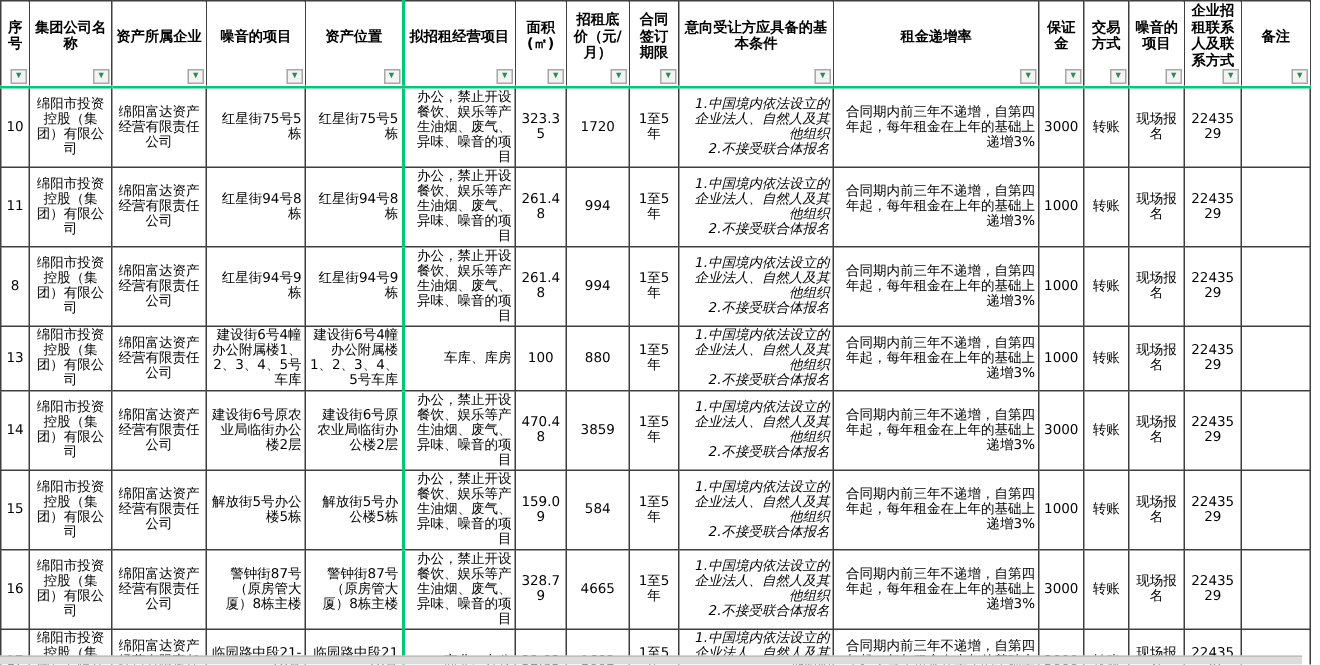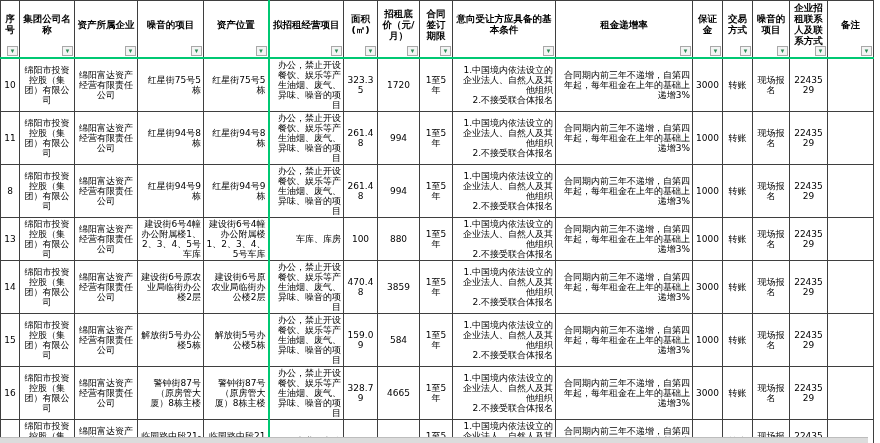--- a/index.html
+++ b/index.html
@@ -29,21 +29,21 @@
   :root{--green:#00c873;}
   .filter-btn{
     position:absolute;right:1px;bottom:1px;
     width:11px;height:10px;border:1px solid #a8a8a8;background:#f4f4f4;
     font-size:6px;line-height:8px;color:#2e8b57;
     padding:0;margin:0;display:flex;align-items:center;justify-content:center;
     cursor:pointer;
   }
   td.c{text-align:center;}
   td.l{text-align:right;}
-  td.pre{white-space:pre-line;}
+  td.pre{white-space:pre-line;font-style:italic;}
   td{height:30px;}
   .bottom-strip{
     position:absolute;left:0;bottom:0;width:868px;height:5px;
     background:#dcdcdc;border-top:1px solid #bdbdbd;
   }
 </style>
 </head>
 <body>
 
 <table class="grid">

